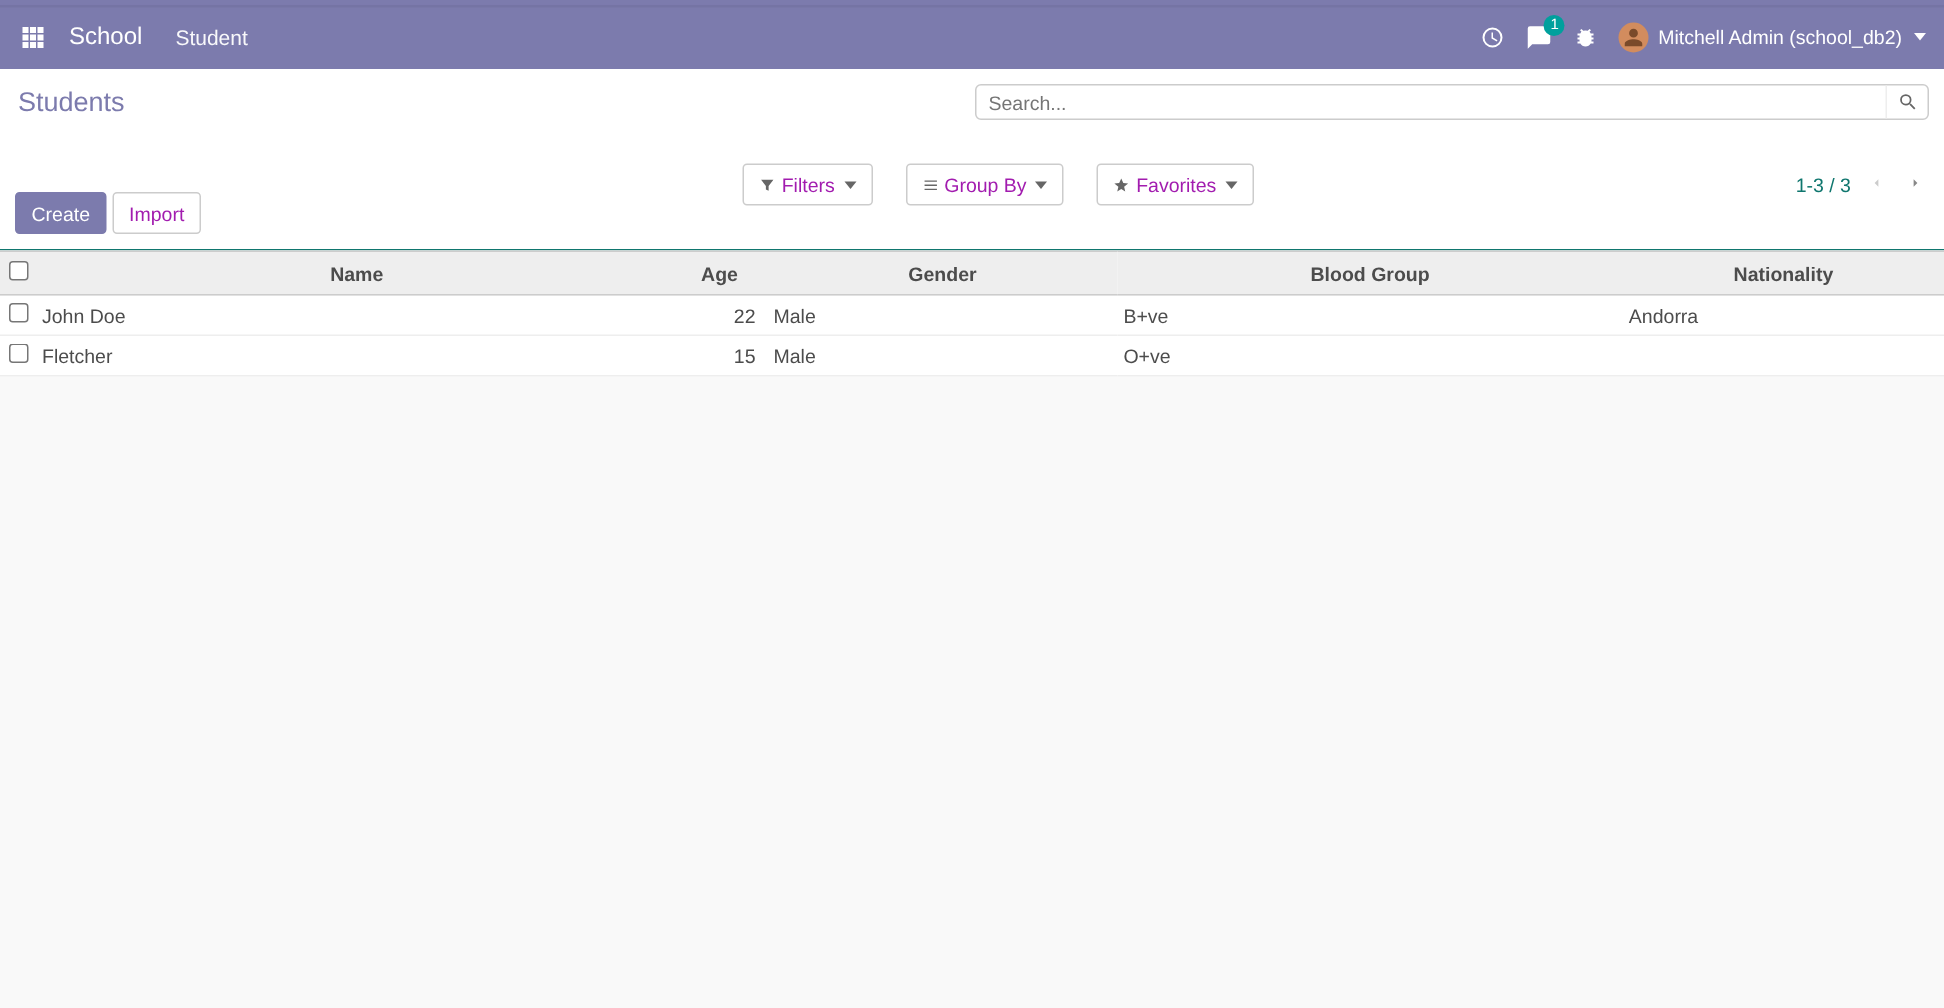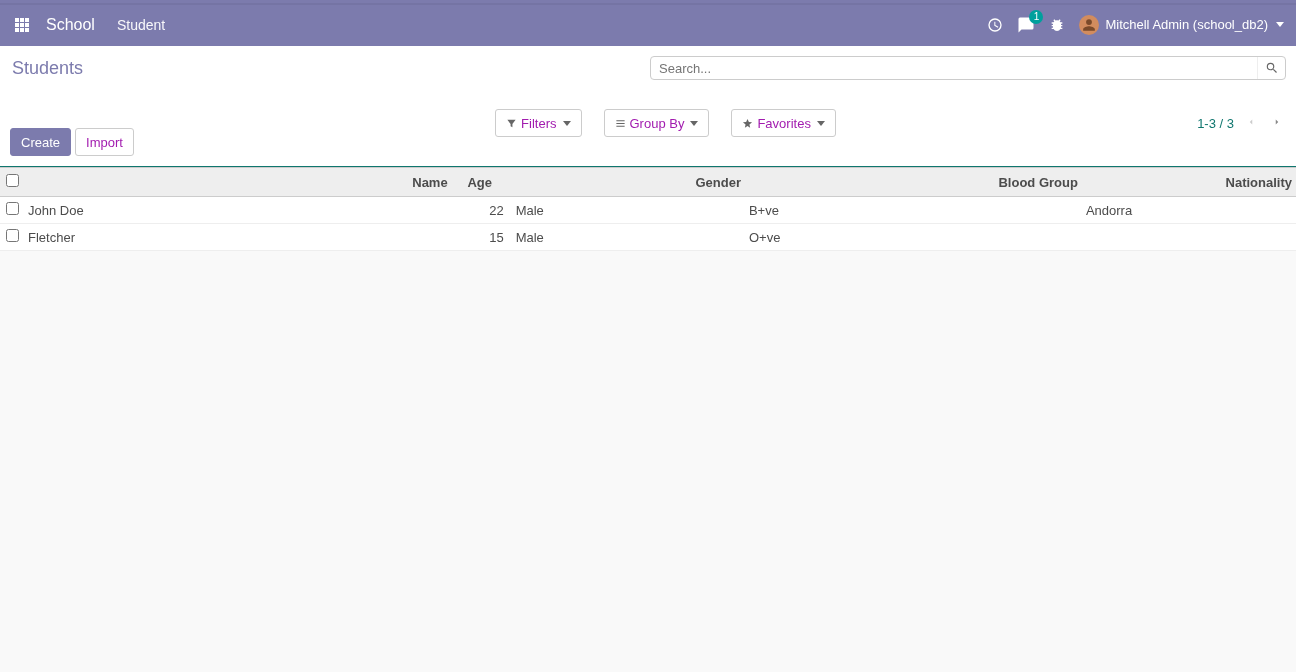--- a/index.html
+++ b/index.html
@@ -79,21 +79,21 @@
 
   .right-side { flex:1; display:flex; align-items:center; }
 
   
   table.list {
     width:100%; border-collapse:collapse; background:#fff;
     border-bottom:1px solid #ddd;
   }
   table.list thead th {
     background:#eee; border-bottom:1px solid #ccc; border-top:1px solid #ccc;
-    text-align:right; font-weight:bold; font-size:13px; color:#4c4c4c;
+    text-align:center; font-weight:bold; font-size:13px; color:#4c4c4c;
     padding:6px 4px; white-space:nowrap;
   }
   table.list thead th.check, table.list tbody td.check { width:24px; text-align:center; padding-left:4px;}
   table.list thead th.num { text-align:center; padding-right:8px; }
   table.list tbody tr { border-bottom:1px solid #eee; cursor:pointer; }
   table.list tbody td { padding:5px 4px; font-size:13px; color:#4c4c4c; }
   table.list tbody td.num { text-align:right; padding-right:8px;}
   input.rowcheck { width:13px; height:13px; }
 
   .col-name{width:33%;}

